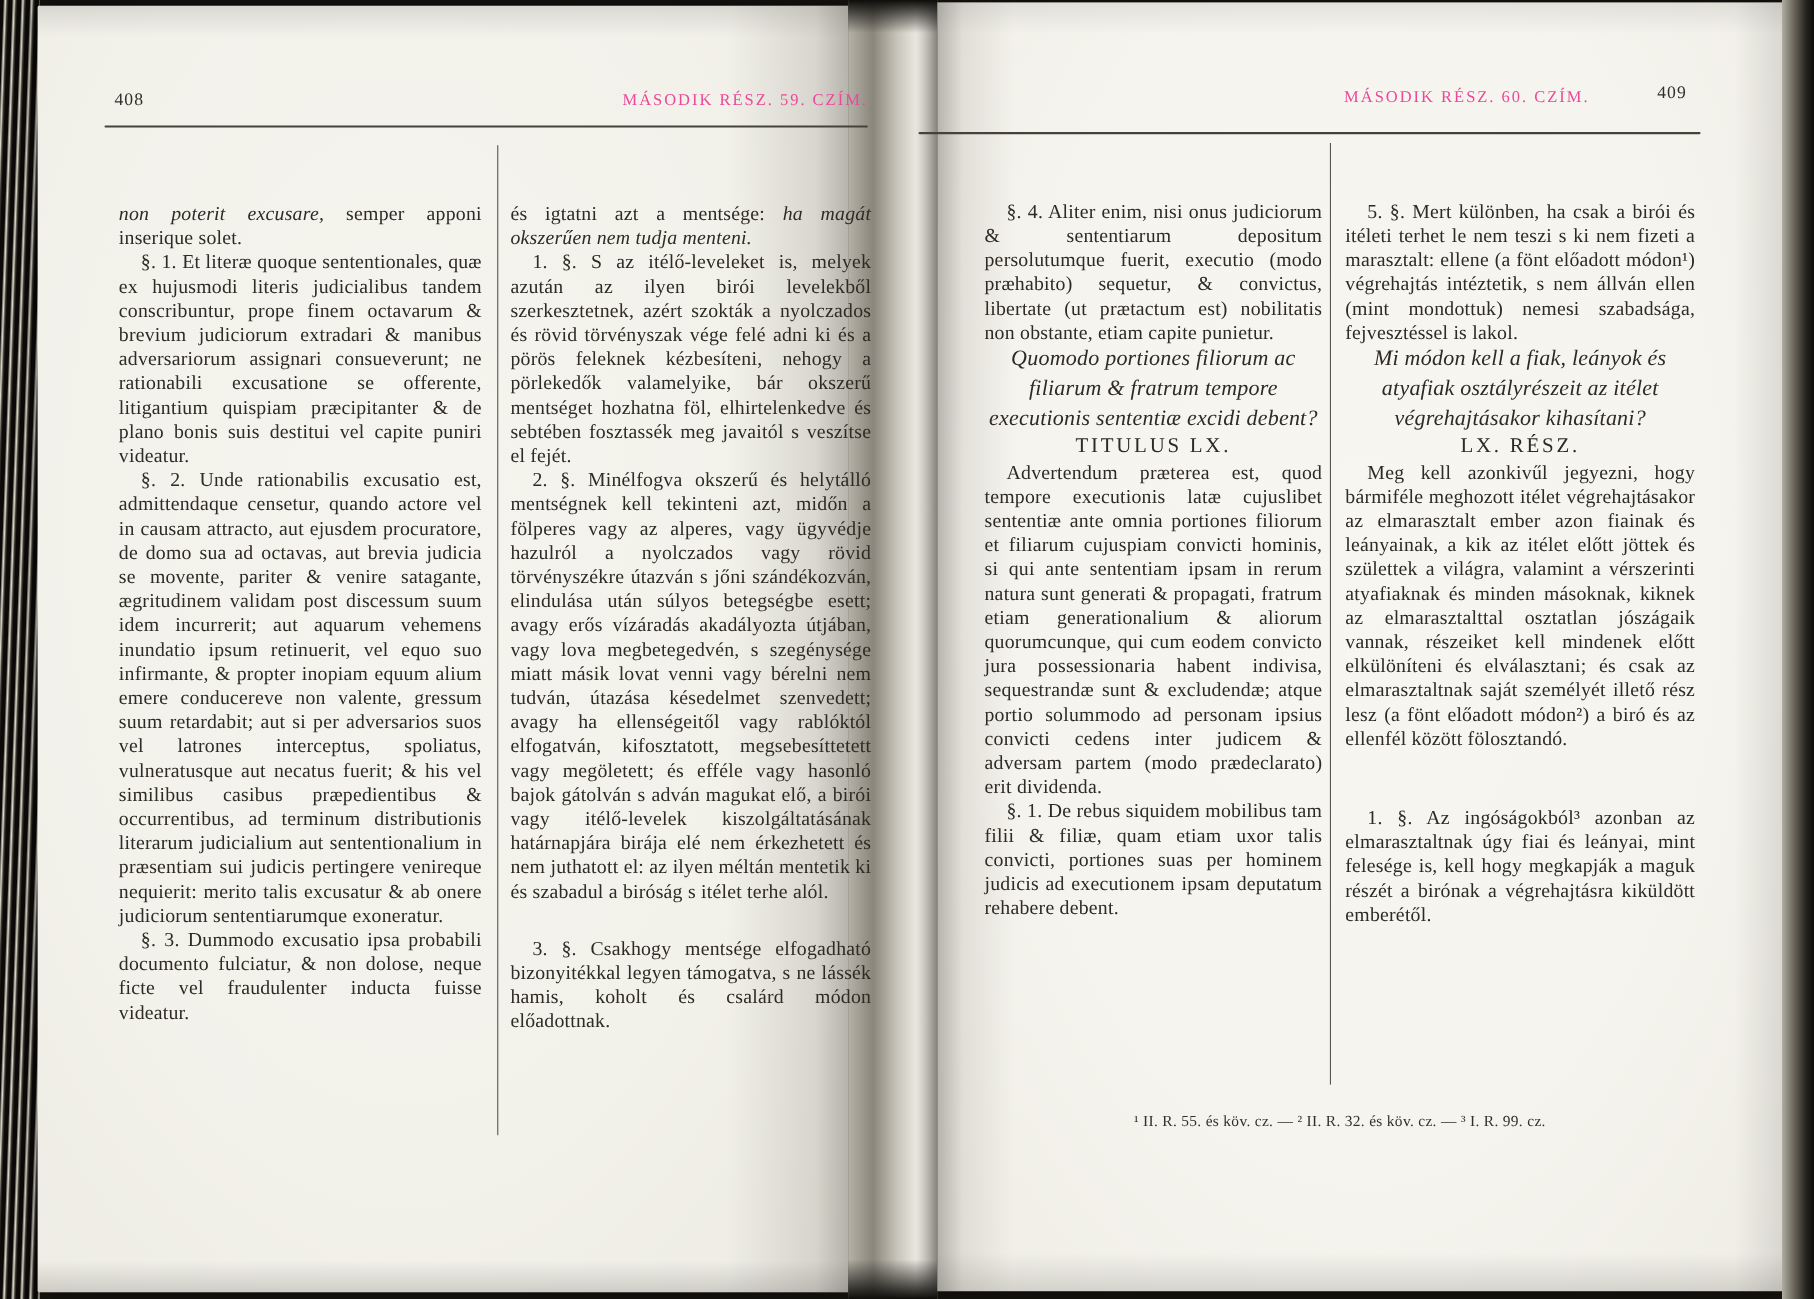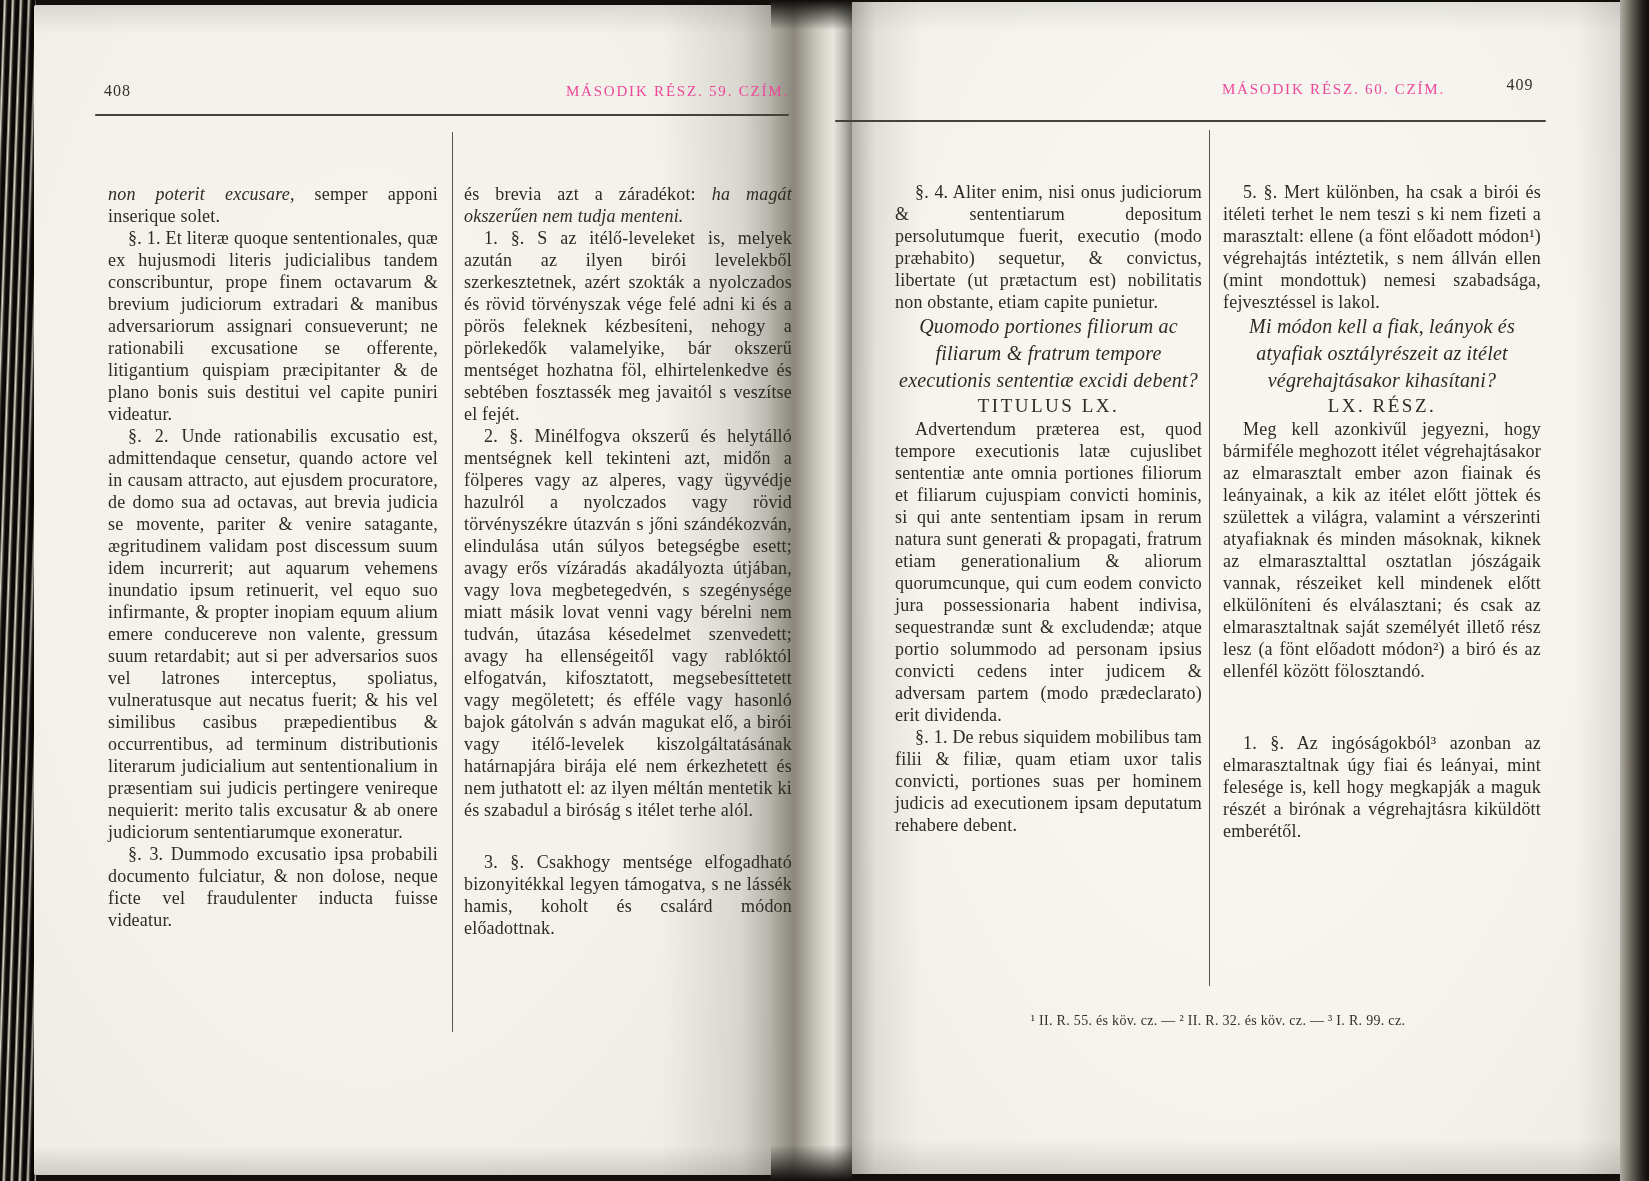--- a/index.html
+++ b/index.html
@@ -88,21 +88,21 @@
   <div class="coldiv" style="left:452px;top:132px;height:900px;"></div>
 
   <div class="textcol" style="left:108px;top:146px;width:330px;" lang="la">
     <p class="no-indent"><span class="it">non poterit excusare,</span><span> semper apponi inserique solet.</span></p>
     <p>§. 1. Et literæ quoque sententionales, quæ ex hujusmodi literis judicialibus tandem conscribuntur, prope finem octavarum &amp; brevium judiciorum extradari &amp; manibus adversariorum assignari consueverunt; ne rationabili excusatione se offerente, litigantium quispiam præcipitanter &amp; de plano bonis suis destitui vel capite puniri videatur.</p>
     <p>§. 2. Unde rationabilis excusatio est, admittendaque censetur, quando actore vel in causam attracto, aut ejusdem procuratore, de domo sua ad octavas, aut brevia judicia se movente, pariter &amp; venire satagante, ægritudinem validam post discessum suum idem incurrerit; aut aquarum vehemens inundatio ipsum retinuerit, vel equo suo infirmante, &amp; propter inopiam equum alium emere conducereve non valente, gressum suum retardabit; aut si per adversarios suos vel latrones interceptus, spoliatus, vulneratusque aut necatus fuerit; &amp; his vel similibus casibus præpedientibus &amp; occurrentibus, ad terminum distributionis literarum judicialium aut sententionalium in præsentiam sui judicis pertingere venireque nequierit: merito talis excusatur &amp; ab onere judiciorum sententiarumque exoneratur.</p>
     <p>§. 3. Dummodo excusatio ipsa probabili documento fulciatur, &amp; non dolose, neque ficte vel fraudulenter inducta fuisse videatur.</p>
   </div>
 
   <div class="textcol" style="left:464px;top:146px;width:328px;" lang="hu">
-    <p class="no-indent"><span>és brevia azt a záradékot: </span><span class="it">ha magát okszerűen nem tudja menteni.</span></p>
+    <p class="no-indent"><span>és igtatni azt a mentsége: </span><span class="it">ha magát okszerűen nem tudja menteni.</span></p>
     <p>1. §. S az itélő-leveleket is, melyek azután az ilyen birói levelekből szerkesztetnek, azért szokták a nyolczados és rövid törvényszak vége felé adni ki és a pörös feleknek kézbesíteni, nehogy a pörlekedők valamelyike, bár okszerű mentséget hozhatna föl, elhirtelenkedve és sebtében fosztassék meg javaitól s veszítse el fejét.</p>
     <p>2. §. Minélfogva okszerű és helytálló mentségnek kell tekinteni azt, midőn a fölperes vagy az alperes, vagy ügyvédje hazulról a nyolczados vagy rövid törvényszékre útazván s jőni szándékozván, elindulása után súlyos betegségbe esett; avagy erős vízáradás akadályozta útjában, vagy lova megbetegedvén, s szegénysége miatt másik lovat venni vagy bérelni nem tudván, útazása késedelmet szenvedett; avagy ha ellenségeitől vagy rablóktól elfogatván, kifosztatott, megsebesíttetett vagy megöletett; és efféle vagy hasonló bajok gátolván s adván magukat elő, a birói vagy itélő-levelek kiszolgáltatásának határnapjára birája elé nem érkezhetett és nem juthatott el: az ilyen méltán mentetik ki és szabadul a biróság s itélet terhe alól.</p>
     <p class="spaced-top">3. §. Csakhogy mentsége elfogadható bizonyitékkal legyen támogatva, s ne lássék hamis, koholt és csalárd módon előadottnak.</p>
   </div>
 
   <div class="runhead" style="left:845px;top:81px;width:600px;">MÁSODIK RÉSZ. 60. CZÍM.</div>
   <div class="pagenum" style="left:1490px;top:76px;width:60px;text-align:center;">409</div>
   <div class="rule" style="left:835px;top:120px;width:711px;"></div>
   <div class="coldiv" style="left:1209px;top:130px;height:856px;"></div>
 

